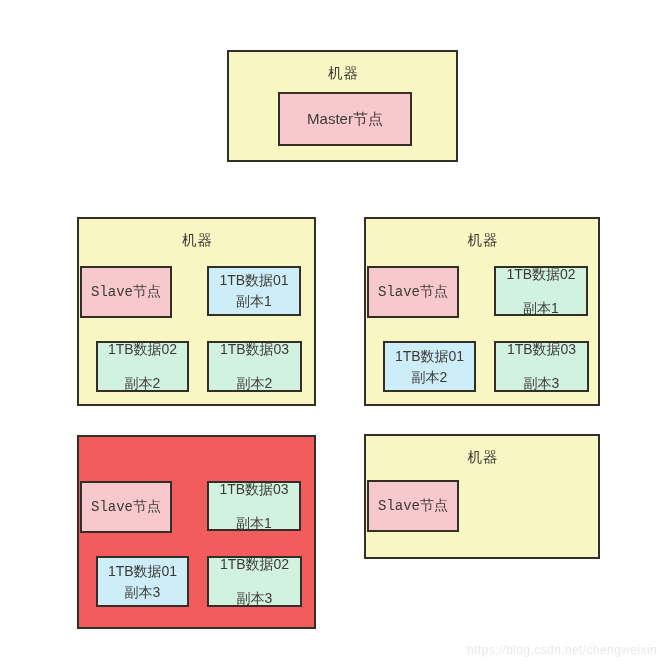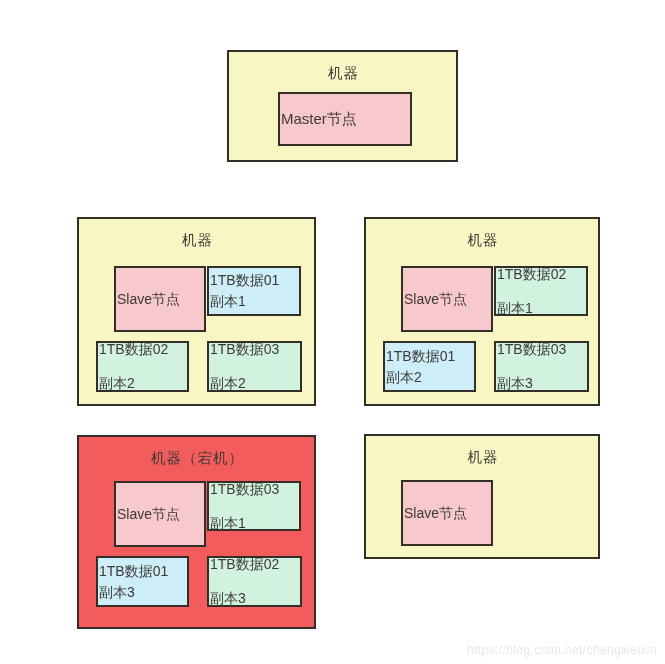--- a/index.html
+++ b/index.html
@@ -41,41 +41,41 @@
     text-align:center;
     font-size:14.5px;
     color:var(--text_color);
     letter-spacing:1px;
   }
   .node{
     position:absolute;
     border:2px solid var(--border_color);
     display:flex;
     flex-direction:column;
-    align-items:flex-start;
+    align-items:center;
     justify-content:center;
     text-align:center;
     font-size:14px;
     color:var(--text_color);
     line-height:1.35;
   }
   .node-pink{background:var(--node_pink_fill);}
   .node-blue{background:var(--data_blue_fill);}
   .node-green{background:var(--data_green_fill);gap:13px;}
 
   
   .m-top{left:223px;top:46px;width:231px;height:112px;}
   .m-midleft{left:73px;top:213px;width:239px;height:189px;}
   .m-midright{left:360px;top:213px;width:236px;height:189px;}
   .m-botleft{left:73px;top:431px;width:239px;height:194px;}
   .m-botright{left:360px;top:430px;width:236px;height:125px;}
 
   
   .pos-master{left:48px;top:39px;width:134px;height:54px;font-size:15px;}
-  .pos-a{left:34px;top:46px;width:92px;height:66px;}
+  .pos-a{left:0;top:46px;width:92px;height:52px;font-family:Liberation Mono, monospace;}
   .pos-b{left:127px;top:46px;width:94px;height:50px;}
   .pos-c{left:16px;top:121px;width:93px;height:51px;}
   .pos-d{left:127px;top:121px;width:95px;height:51px;}
   .m-botleft .pos-a,.m-botleft .pos-b{top:43px;}
   .m-botleft .pos-c,.m-botleft .pos-d{top:118px;}
   .m-botright .pos-a,.m-botright .pos-b{top:43px;}
 
   .watermark{
     position:absolute;
     right:10px;
@@ -129,21 +129,20 @@
       <span>1TB数据01</span>
       <span>副本2</span>
     </div>
     <div class="node node-green pos-d">
       <span>1TB数据03</span>
       <span>副本3</span>
     </div>
   </div>
 
   <div class="machine m-botleft down">
-    <div class="machine-title">机器（宕机）</div>
     <div class="node node-pink pos-a">
       <span>Slave节点</span>
     </div>
     <div class="node node-green pos-b">
       <span>1TB数据03</span>
       <span>副本1</span>
     </div>
     <div class="node node-blue pos-c">
       <span>1TB数据01</span>
       <span>副本3</span>

